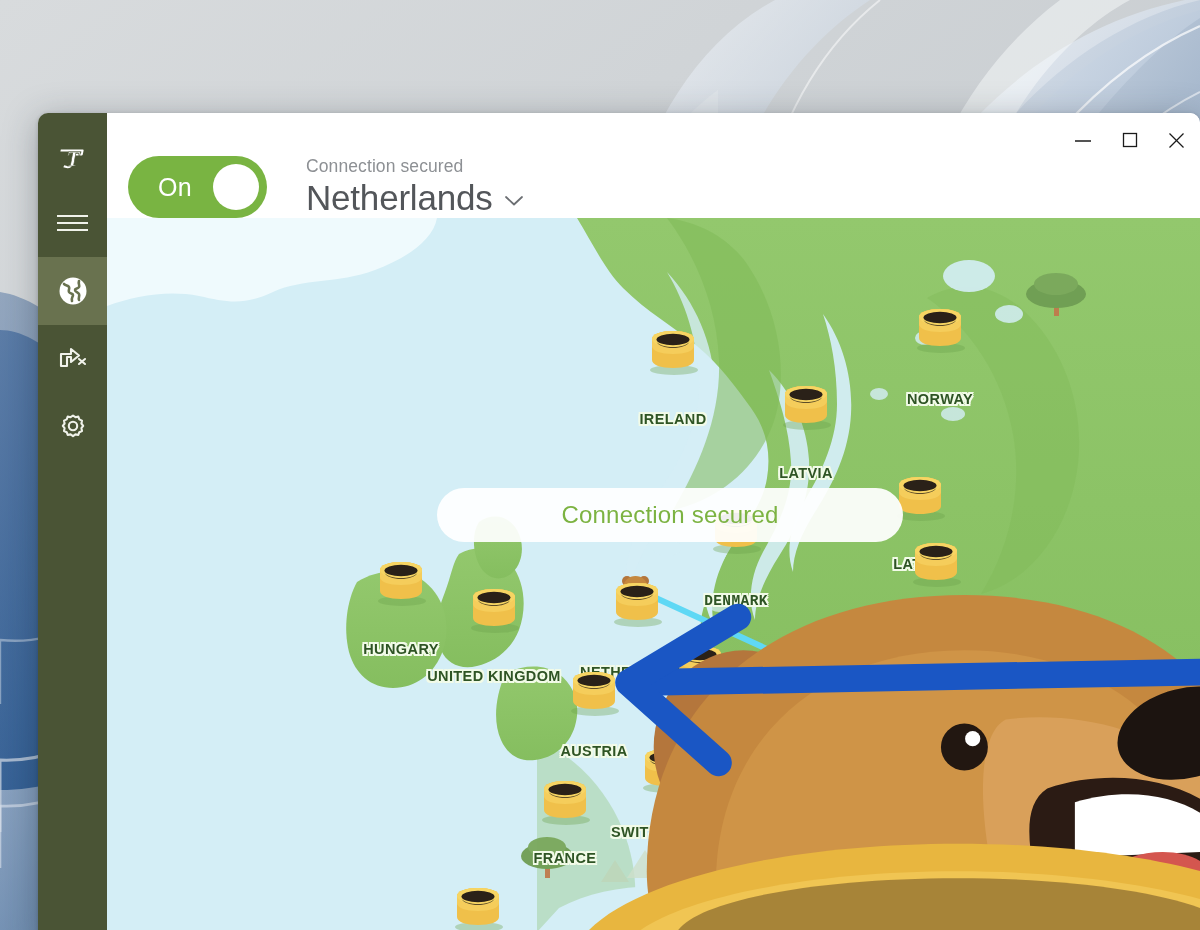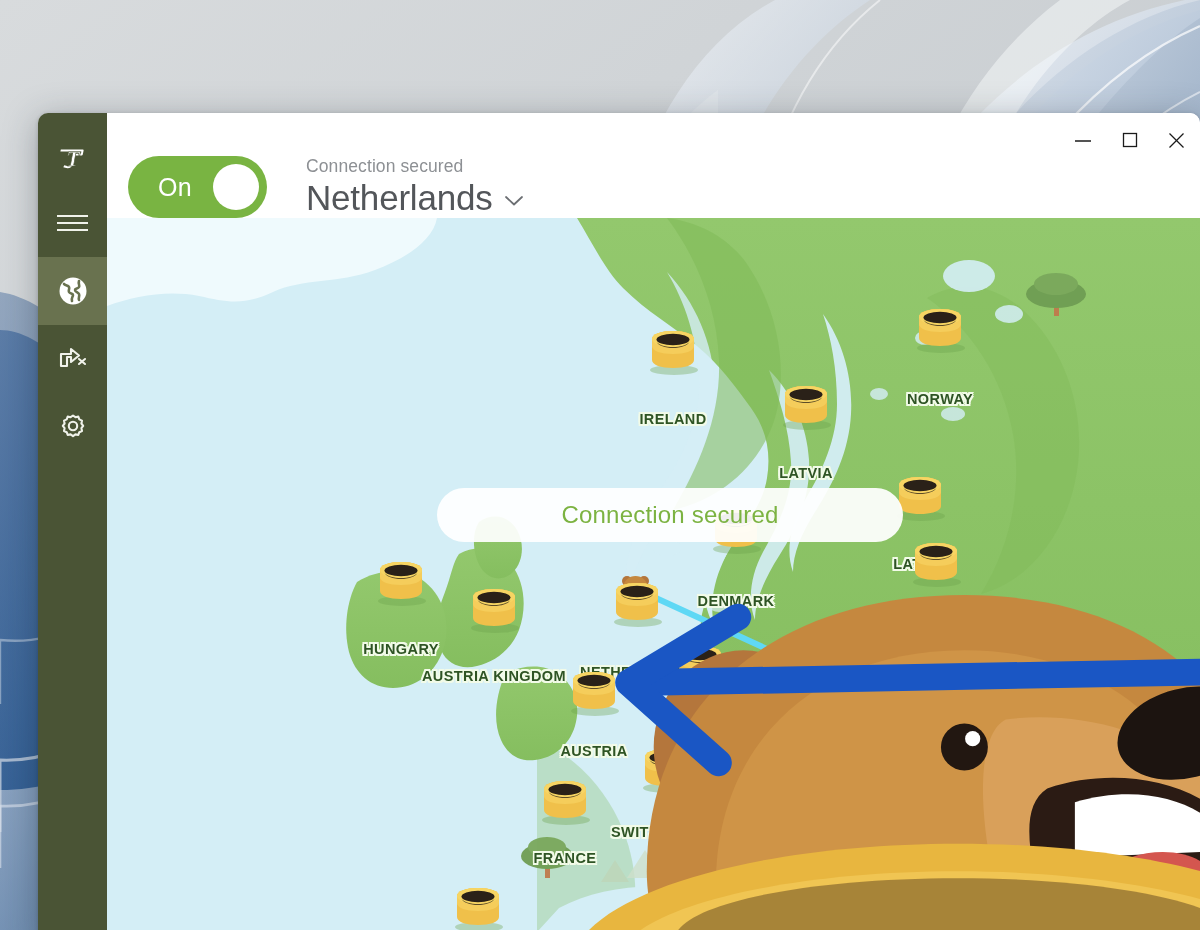--- a/index.html
+++ b/index.html
@@ -463,21 +463,21 @@
       <path d="M8 27 C8 22 17 19 29 19 C41 19 50 22 50 27 L50 48
                C50 53 41 56 29 56 C17 56 8 53 8 48 Z" fill="#f0c04a"></path>
       <path d="M8 27 C8 22 17 19 29 19 C41 19 50 22 50 27 L50 34
                C50 39 41 42 29 42 C17 42 8 39 8 34 Z" fill="#f5cd5b"></path>
       <ellipse cx="29" cy="27" rx="21" ry="8" fill="#f7d563"></ellipse>
       <ellipse cx="29" cy="27.5" rx="16.5" ry="5.8" fill="#2a2118"></ellipse>
       <path d="M12.5 30 C15 33 22 35 29 35 C36 35 43 33 45.5 30
                C43.5 33.6 37 36 29 36 C21 36 14.5 33.6 12.5 30 Z" fill="#1d1711" opacity=".7"></path>
     </svg>
             </div>
-            <div class="mlabel" style="left: 629px; top: 375px;">DENMARK</div>
+            <div class="mlabel" style="left: 629px; top: 375px; font-family: Liberation Mono, monospace;">DENMARK</div>
             <div class="marker" style="left: 800px; top: 306px;">
     <svg width="58" height="64" viewBox="0 0 58 64">
       <ellipse cx="30" cy="58" rx="24" ry="5" fill="#6aa04a" opacity=".35"></ellipse>
 
       <path d="M8 27 C8 22 17 19 29 19 C41 19 50 22 50 27 L50 48
                C50 53 41 56 29 56 C17 56 8 53 8 48 Z" fill="#f0c04a"></path>
       <path d="M8 27 C8 22 17 19 29 19 C41 19 50 22 50 27 L50 34
                C50 39 41 42 29 42 C17 42 8 39 8 34 Z" fill="#f5cd5b"></path>
       <ellipse cx="29" cy="27" rx="21" ry="8" fill="#f7d563"></ellipse>
       <ellipse cx="29" cy="27.5" rx="16.5" ry="5.8" fill="#2a2118"></ellipse>
@@ -508,21 +508,21 @@
       <path d="M8 27 C8 22 17 19 29 19 C41 19 50 22 50 27 L50 48
                C50 53 41 56 29 56 C17 56 8 53 8 48 Z" fill="#f0c04a"></path>
       <path d="M8 27 C8 22 17 19 29 19 C41 19 50 22 50 27 L50 34
                C50 39 41 42 29 42 C17 42 8 39 8 34 Z" fill="#f5cd5b"></path>
       <ellipse cx="29" cy="27" rx="21" ry="8" fill="#f7d563"></ellipse>
       <ellipse cx="29" cy="27.5" rx="16.5" ry="5.8" fill="#2a2118"></ellipse>
       <path d="M12.5 30 C15 33 22 35 29 35 C36 35 43 33 45.5 30
                C43.5 33.6 37 36 29 36 C21 36 14.5 33.6 12.5 30 Z" fill="#1d1711" opacity=".7"></path>
     </svg>
             </div>
-            <div class="mlabel" style="left: 387px; top: 450px;">AUSTRIA KINGDOM</div>
+            <div class="mlabel" style="left: 387px; top: 450px;">UNITED KINGDOM</div>
             <div class="marker" style="left: 501px; top: 346px;">
     <svg width="58" height="64" viewBox="0 0 58 64">
       <ellipse cx="30" cy="58" rx="24" ry="5" fill="#6aa04a" opacity=".35"></ellipse>
 
       <g>
         <ellipse cx="19" cy="17" rx="5" ry="5" fill="#b4763c"></ellipse>
         <ellipse cx="36" cy="17" rx="5" ry="5" fill="#b4763c"></ellipse>
         <ellipse cx="27.5" cy="23" rx="12" ry="11" fill="#c5883f"></ellipse>
         <ellipse cx="27.5" cy="27" rx="7" ry="5" fill="#d9a05a"></ellipse>
         <circle cx="23" cy="21" r="1.7" fill="#221711"></circle>

